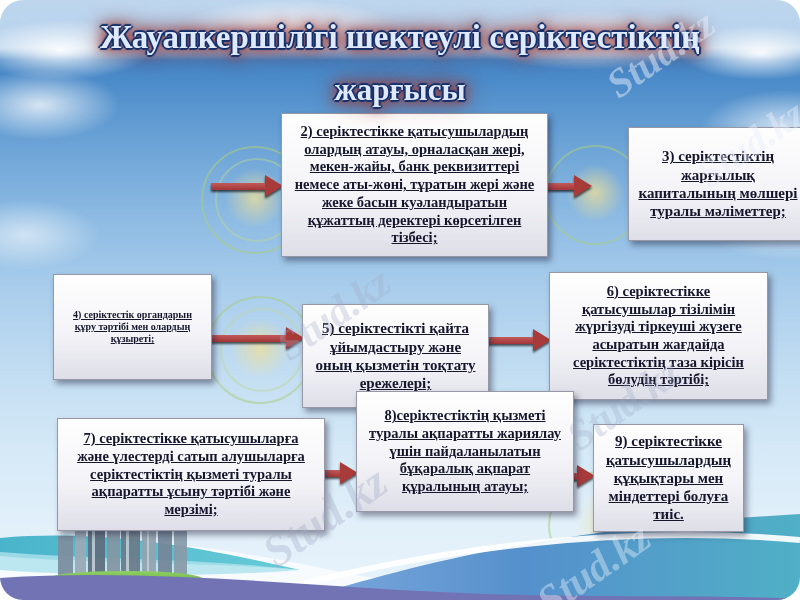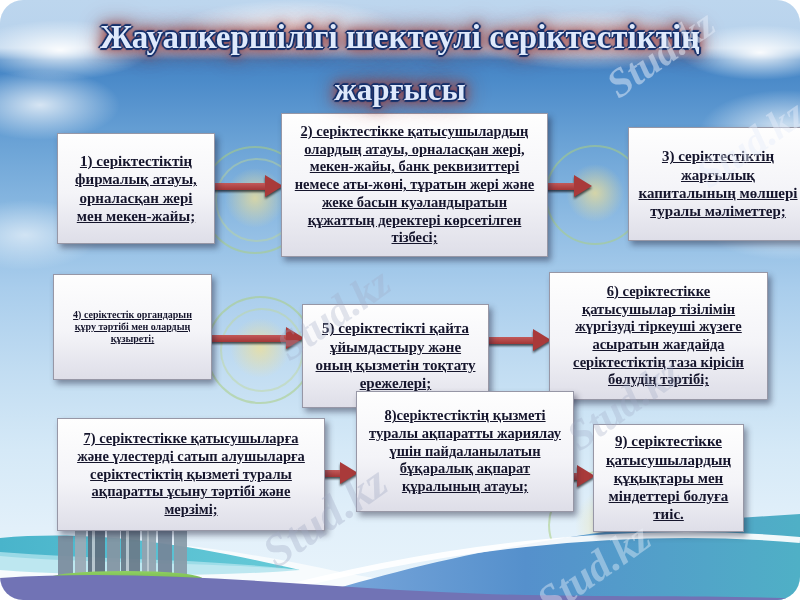--- a/index.html
+++ b/index.html
@@ -88,21 +88,20 @@
   <div class="swirl" style="left:540px;top:460px;width:150px;height:130px;">
     <span class="ring" style="left:8px;top:8px;width:130px;height:110px;"></span>
     <span class="core" style="left:35px;top:25px;width:80px;height:80px;opacity:.9;"></span>
   </div>
 
   <h1 class="title" style="margin:0;">
     <span class="l1">Жауапкершілігі шектеулі серіктестіктің</span>
     <span class="l2">жарғысы</span>
   </h1>
 
-  <div class="box" style="left:57px;top:133px;width:158px;height:111px;font-size:15px;">1) серіктестіктің фирмалық атауы, орналасқан жері мен мекен-жайы;</div>
   <div class="box" style="left:281px;top:113px;width:267px;height:144px;">2) серіктестікке қатысушылардың олардың атауы, орналасқан жері, мекен-жайы, банк реквизиттері немесе аты-жөні, тұратын жері және жеке басын куәландыратын құжаттың деректері көрсетілген тізбесі;</div>
   <div class="box" style="left:590px;top:127px;width:180px;height:114px;font-size:15px;margin-left:38px;">3) серіктестіктің жарғылық капиталының мөлшері туралы мәліметтер;</div>
 
   <div class="arrow" style="left:211px;top:175px;width:72px;height:22px;">
     <span class="shaft"></span>
     <span class="head"></span>
   </div>
   <div class="arrow" style="left:546px;top:175px;width:46px;height:22px;">
     <span class="shaft"></span>
     <span class="head"></span>

